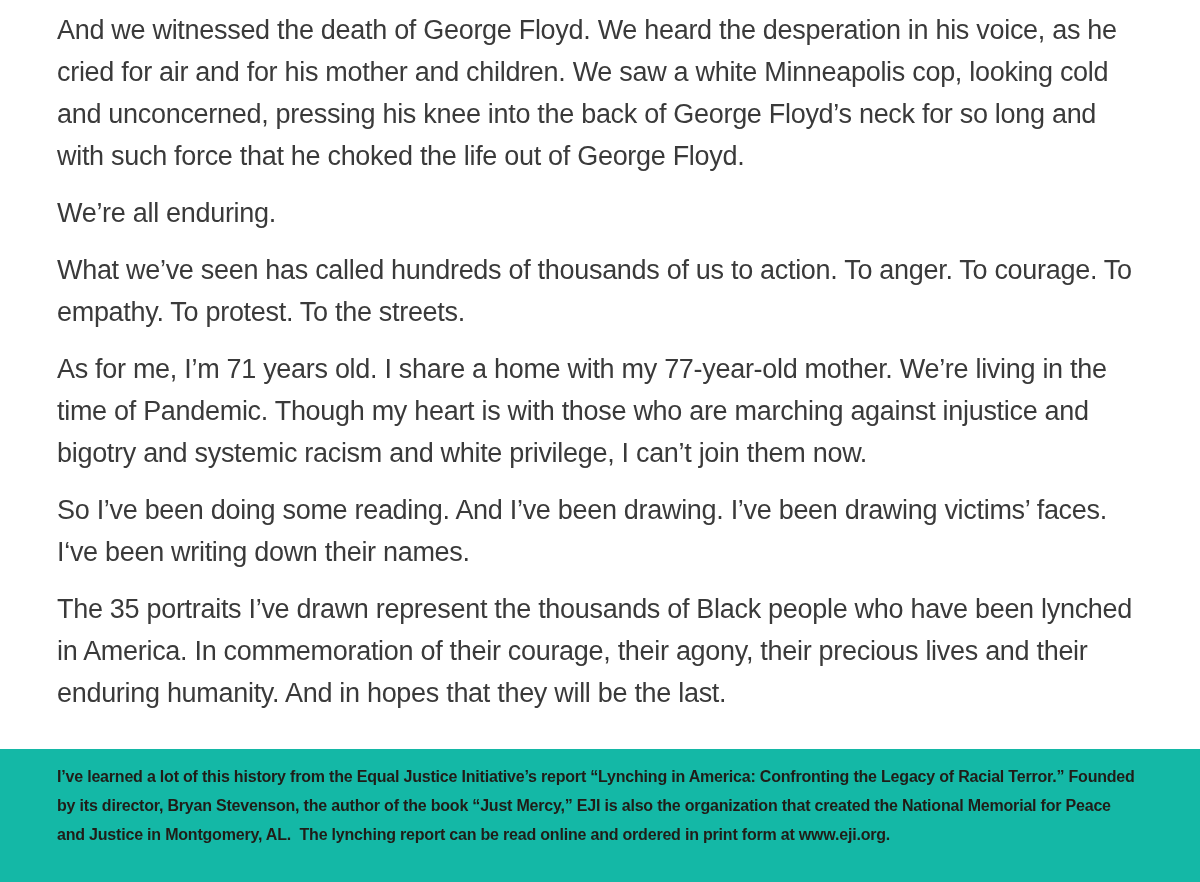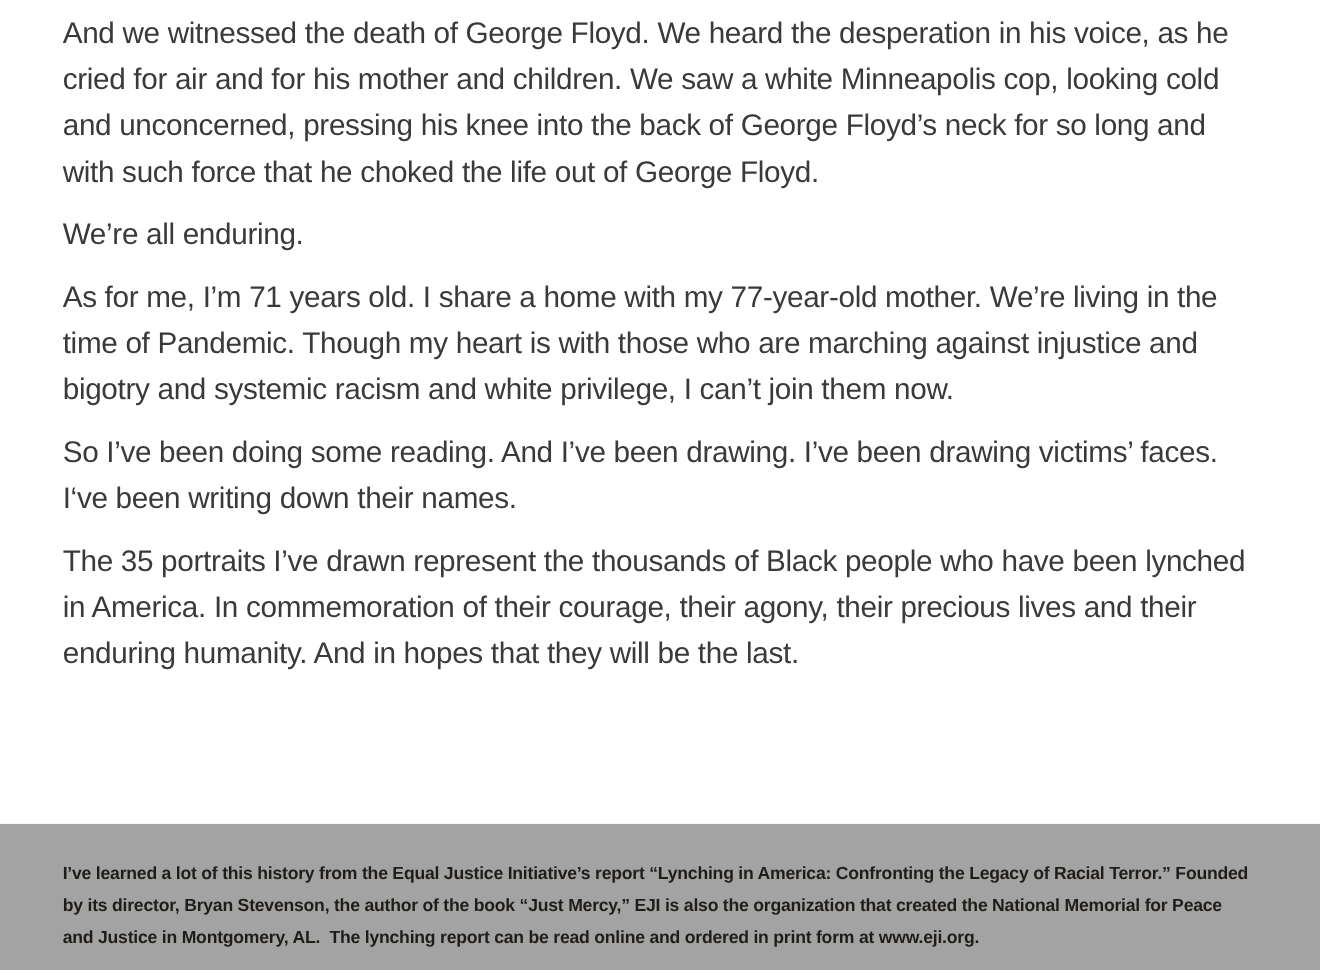--- a/index.html
+++ b/index.html
@@ -23,42 +23,43 @@
   }
   .article p {
     font-size: 27px;
     line-height: 42px;
     letter-spacing: -0.3px;
     color: #3a3a3a;
     margin: 0 0 15px 0;
   }
   .footnote-bar {
     height: 135px;
-    background: #a3a3a3;
-    padding: 31px 60px 0 57px;
+    background: #14b8a6;
+    padding: 13px 60px 0 57px;
     overflow: hidden;
   }
   .footnote-bar p {
     font-size: 16px;
     font-weight: bold;
     line-height: 29px;
     letter-spacing: -0.2px;
     color: #201d18;
     max-width: 1088px;
     white-space: pre-wrap;
   }
 </style>
 </head>
 <body>
 
 <div class="page">
 
   <main class="article">
     <p>And we witnessed the death of George Floyd. We heard the desperation in his voice, as he cried for air and for his mother and children. We saw a white Minneapolis cop, looking cold and unconcerned, pressing his knee into the back of George Floyd’s neck for so long and with such force that he choked the life out of George Floyd.</p>
     <p>We’re all enduring.</p>
+    <p>What we’ve seen has called hundreds of thousands of us to action. To anger. To courage. To empathy. To protest. To the streets.</p>
     <p>As for me, I’m 71 years old. I share a home with my 77-year-old mother. We’re living in the time of Pandemic. Though my heart is with those who are marching against injustice and bigotry and systemic racism and white privilege, I can’t join them now.</p>
     <p>So I’ve been doing some reading. And I’ve been drawing. I’ve been drawing victims’ faces. I‘ve been writing down their names.</p>
     <p>The 35 portraits I’ve drawn represent the thousands of Black people who have been lynched in America. In commemoration of their courage, their agony, their precious lives and their enduring humanity. And in hopes that they will be the last.</p>
   </main>
 
   <footer class="footnote-bar">
     <p>I’ve learned a lot of this history from the Equal Justice Initiative’s report “Lynching in America: Confronting the Legacy of Racial Terror.” Founded by its director, Bryan Stevenson, the author of the book “Just Mercy,” EJI is also the organization that created the National Memorial for Peace and Justice in Montgomery, AL.  The lynching report can be read online and ordered in print form at www.eji.org.</p>
   </footer>
 
 </div>

